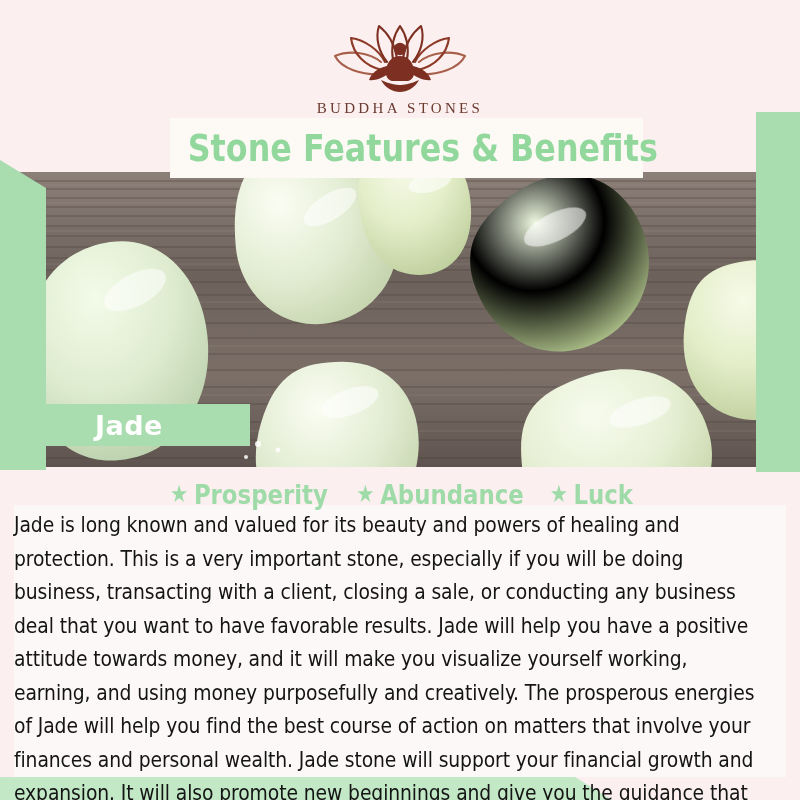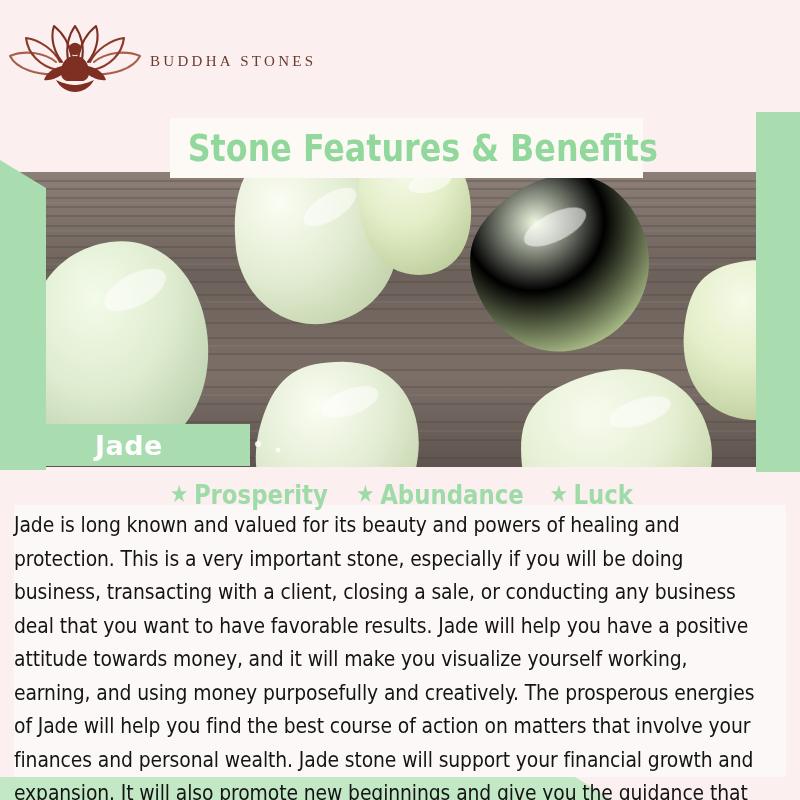--- a/index.html
+++ b/index.html
@@ -7,21 +7,21 @@
     width:800px;height:800px;overflow:hidden;
     background:#fbf0ef;
     font-family:"Liberation Sans", sans-serif;
     position:relative;
   }
   .page{position:relative;width:800px;height:800px;overflow:hidden;background:#fbf0ef;}
 
   
   .logo-wrap{
     position:absolute;left:0;top:22px;width:800px;
-    display:flex;flex-direction:row;align-items:center;
+    display:flex;flex-direction:column;align-items:center;
     z-index:6;
   }
   .logo-mark{width:150px;height:72px;display:block;}
   .logo-word{
     margin-top:6px;
     font-family:"Liberation Serif", serif;
     font-size:15px;letter-spacing:3.3px;
     color:#6b3a30;font-weight:400;
     white-space:nowrap;
   }
@@ -57,21 +57,21 @@
   .edge-bar{
     position:absolute;top:160px;width:46px;height:310px;
     background:#a9dcae;z-index:4;
   }
   .edge-bar.left{left:0;clip-path:polygon(0 0,100% 28px,100% 100%,0 100%);}
   .edge-bar.right{right:0;top:112px;height:360px;width:44px;
     clip-path:polygon(0 0,100% 0,100% 100%,0 100%);}
 
   
   .jade-label{
-    position:absolute;left:20px;top:424px;width:230px;height:42px;
+    position:absolute;left:20px;top:404px;width:230px;height:42px;
     background:#a9dcae;z-index:8;
     display:flex;align-items:center;
   }
   .jade-text{
     margin-left:75px;
     color:#ffffff;font-weight:700;font-size:27px;
     font-family:"DejaVu Sans","Liberation Sans",sans-serif;
     letter-spacing:0.5px;line-height:1;
   }
 

